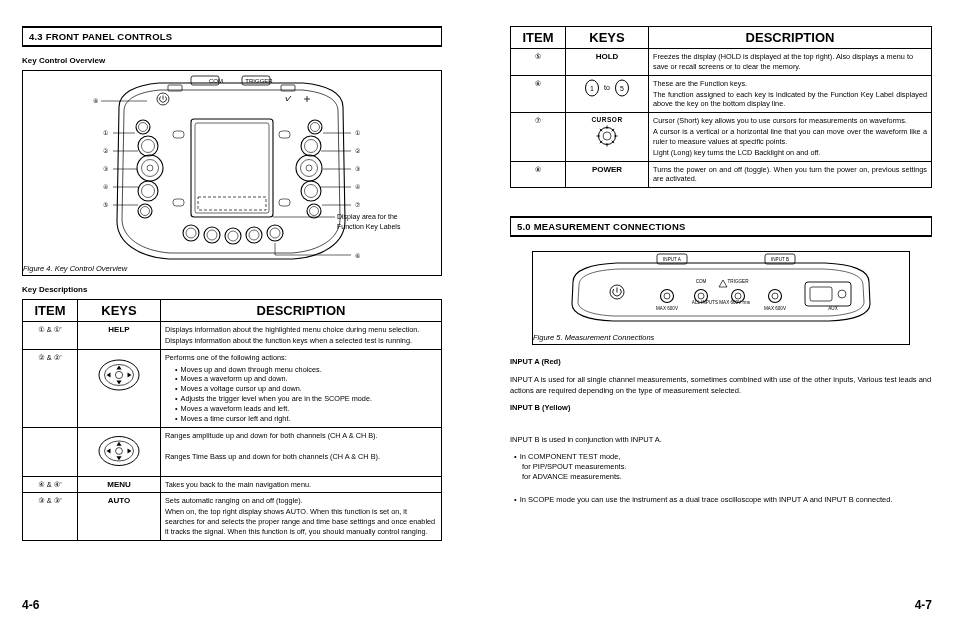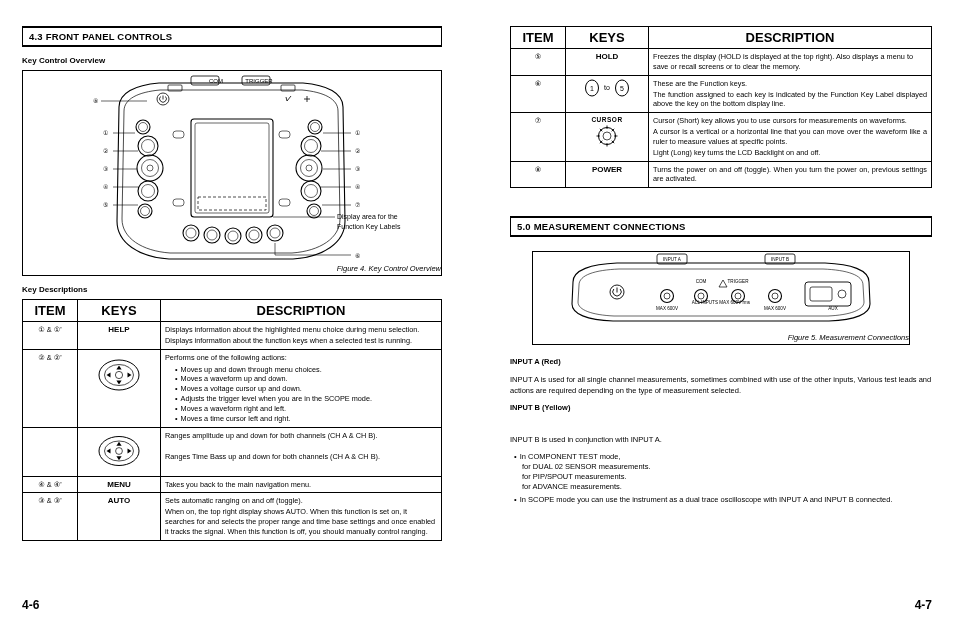--- a/index.html
+++ b/index.html
@@ -10,21 +10,21 @@
   }
   .page{position:absolute;top:0;left:0;width:954px;height:626px;border-radius:15px;}
   .col-left{position:absolute;left:22px;top:26px;width:420px;}
   .col-right{position:absolute;left:510px;top:26px;width:422px;}
 
   .section-bar{
     border:1px solid #000;border-top:2px solid #000;border-bottom:2px solid #000;
     font-size:9.5px;font-weight:bold;padding:3px 6px;letter-spacing:.2px;
   }
   .sub-head{font-size:8px;font-weight:bold;margin:9px 0 5px 0;}
-  .fig-caption{font-size:7.5px;font-style:italic;text-align:right;margin-top:16px;}
+  .fig-caption{font-size:7.5px;font-style:italic;text-align:left;margin-top:16px;}
 
   table.grid{border-collapse:collapse;width:100%;font-size:7.3px;}
   table.grid td,table.grid th{border:1px solid #000;vertical-align:top;padding:3px 4px;}
   table.grid th{font-weight:bold;text-align:center;font-size:13px;padding:3px 2px;}
   .c-item{width:46px;text-align:center;}
   .c-keys{width:74px;text-align:center;}
   .c-desc{}
   .keys-bold{font-weight:bold;font-size:8px;text-align:center;}
   .cell-center{text-align:center;}
   ul.b{margin:2px 0 0 10px;padding:0;}
@@ -195,21 +195,21 @@
             </g>
           </svg>
         </td>
         <td class="c-desc" data-name="row-description">
           <p class="desc-p" data-name="desc-line">Performs one of the following actions:</p>
           <ul class="b" data-name="desc-bullet-list">
             <li data-name="bullet-item">Moves up and down through menu choices.</li>
             <li data-name="bullet-item">Moves a waveform up and down.</li>
             <li data-name="bullet-item">Moves a voltage cursor up and down.</li>
             <li data-name="bullet-item">Adjusts the trigger level when you are in the SCOPE mode.</li>
-            <li data-name="bullet-item">Moves a waveform right and left.</li>
+            <li data-name="bullet-item">Moves a waveform leads and left.</li>
             <li data-name="bullet-item">Moves a time cursor left and right.</li>
           </ul>
         </td>
       </tr>
 
       <tr data-name="table-row">
         <td class="c-item cell-center" data-name="row-item"></td>
         <td class="c-keys" data-name="row-keys">
           <svg width="56" height="40" viewBox="0 0 56 40" data-name="range-dial-icon">
             <g fill="none" stroke="#000" stroke-width="1">
@@ -366,24 +366,23 @@
       <div style="position:absolute;left:0;right:0;bottom:2px;" class="fig-caption" data-name="figure5-caption">Figure 5. Measurement Connections</div>
     </div>
 
     <div class="bodytext" style="margin-top:12px;" data-name="input-a-section">
       <p class="tight" style="font-weight:bold;margin-bottom:7px" data-name="input-a-heading">INPUT A (Red)</p>
       <p data-name="input-a-paragraph">INPUT A is used for all single channel measurements, sometimes combined with use of the other inputs, Various test leads and actions are required depending on the type of measurement selected.</p>
       <p class="tight" style="font-weight:bold;margin-bottom:21px" data-name="input-b-heading">INPUT B (Yellow)</p>
       <p data-name="input-b-paragraph">INPUT B is used in conjunction with INPUT A.</p>
       <ul class="b" style="margin-left:4px" data-name="input-b-bullets">
         <li data-name="bullet-item">In COMPONENT TEST mode,</li>
-        <li style="list-style:none;text-indent:0;padding-left:8px" data-name="bullet-subitem">for DUAL 02 SENSOR measurements.</li>
         <li style="list-style:none;text-indent:0;padding-left:8px" data-name="bullet-subitem">for PIP/SPOUT measurements.</li>
         <li style="list-style:none;text-indent:0;padding-left:8px" data-name="bullet-subitem">for ADVANCE measurements.</li>
-        <li style="margin-top:3px" data-name="bullet-item">In SCOPE mode you can use the instrument as a dual trace oscilloscope with INPUT A and INPUT B connected.</li>
+        <li style="margin-top:13px" data-name="bullet-item">In SCOPE mode you can use the instrument as a dual trace oscilloscope with INPUT A and INPUT B connected.</li>
       </ul>
     </div>
 
   </div>
 
   <div class="footer l" data-name="page-number-left">4-6</div>
   <div class="footer r" data-name="page-number-right">4-7</div>
 
 </div>
 

